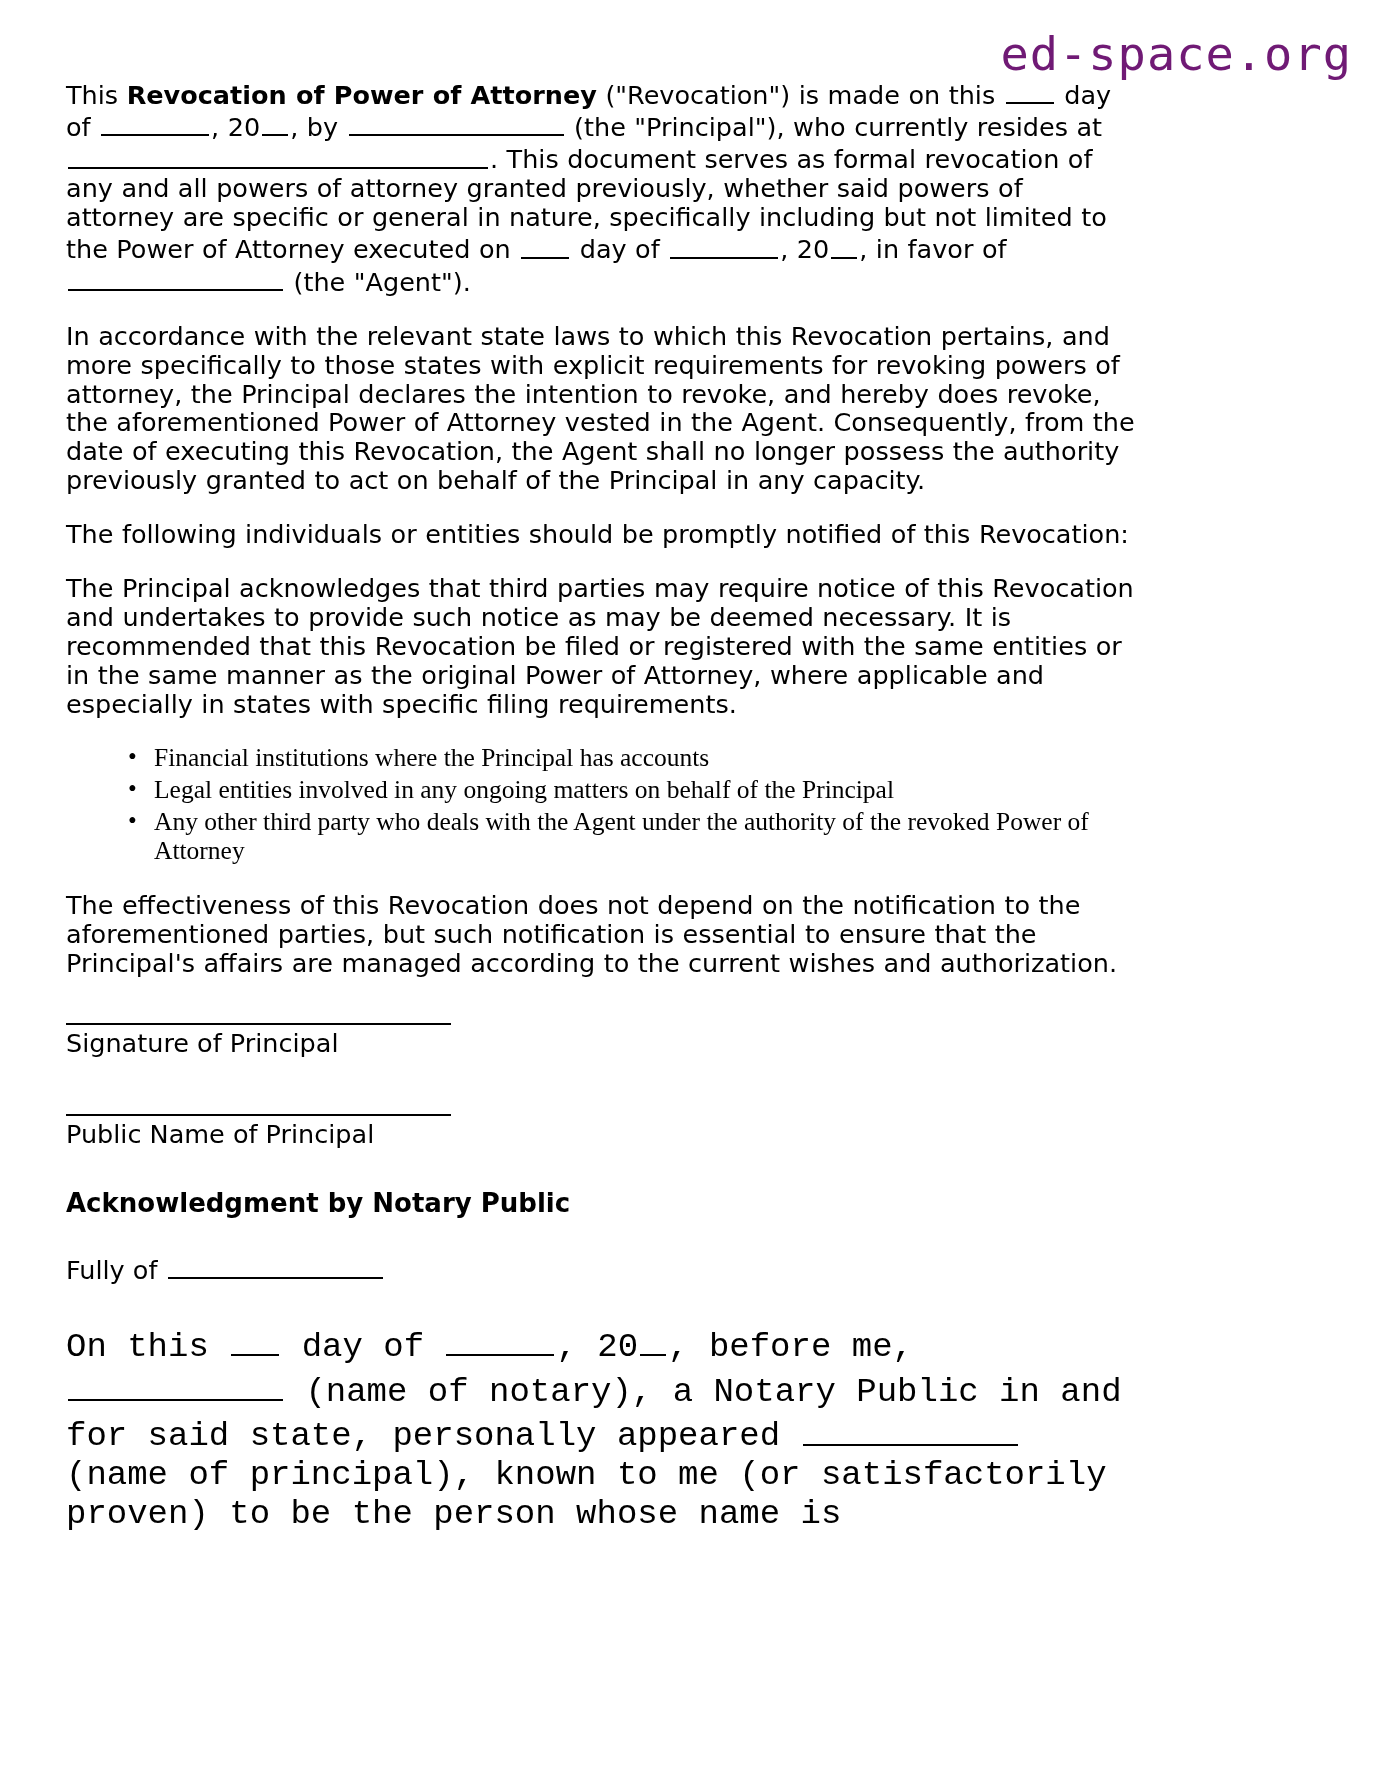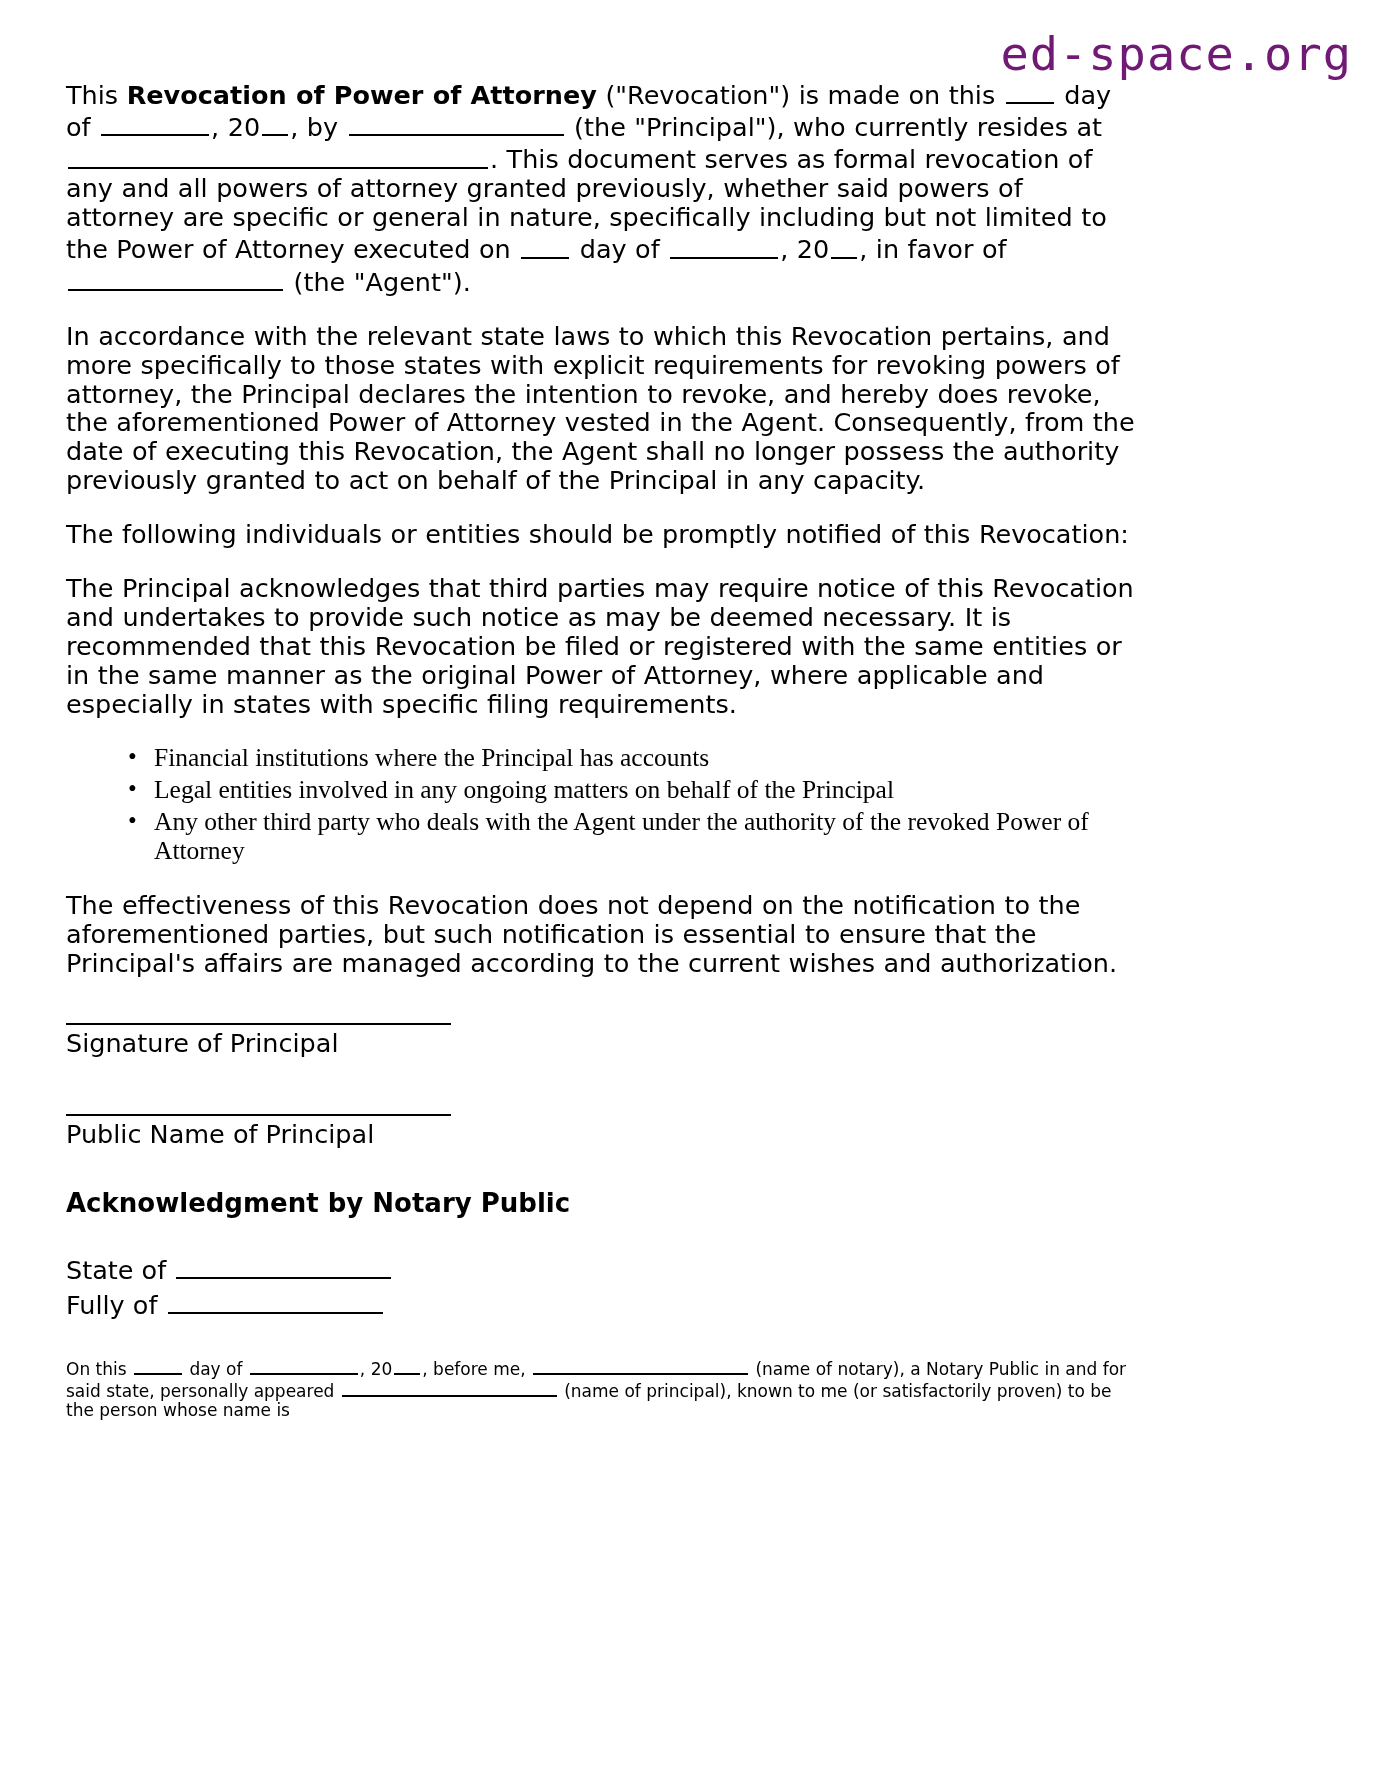--- a/index.html
+++ b/index.html
@@ -112,22 +112,23 @@
   .state-lines {
     margin: 0 0 34px 0;
     font-size: 25.5px;
     line-height: 1.32;
   }
   .state-lines div {
     white-space: nowrap;
   }
   .notary-para {
     margin: 0;
-    font-size: 17px;
+    font-size: 34px;
     line-height: 1.135;
+    font-family: Liberation Mono, monospace;
   }
 </style>
 </head>
 <body>
 
 <div class="page">
 
   <div class="watermark">ed-space.org</div>
 
   <div class="content">
@@ -153,20 +154,19 @@
     <div class="sig-block">
       <div class="sig-line"></div>
       <p class="sig-label">Signature of Principal</p>
       <div class="sig-line"></div>
       <p class="sig-label last">Public Name of Principal</p>
     </div>
 
     <h2 class="section-title">Acknowledgment by Notary Public</h2>
 
     <div class="state-lines">
-      <div><span>State of </span><span class="blank b-md"></span></div>
       <div><span>Fully of </span><span class="blank b-md"></span></div>
     </div>
 
     <p class="notary-para"><span>On this </span><span class="blank b-xs"></span><span> day of </span><span class="blank b-sm"></span><span>, 20</span><span class="blank b-tiny"></span><span>, before me, </span><span class="blank b-md"></span><span> (name of notary), a Notary Public in and for said state, personally appeared </span><span class="blank b-md"></span><span> (name of principal), known to me (or satisfactorily proven) to be the person whose name is</span></p>
 
   </div>
 </div>
 
 </body></html>

